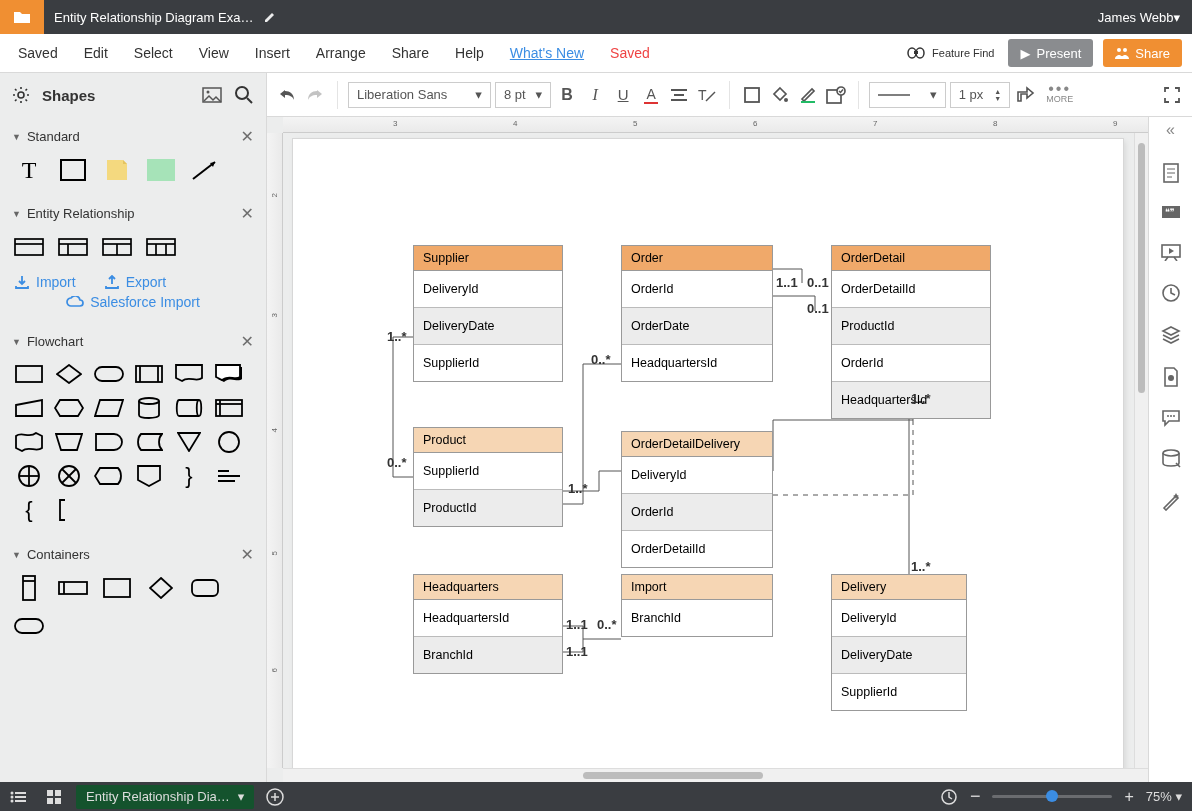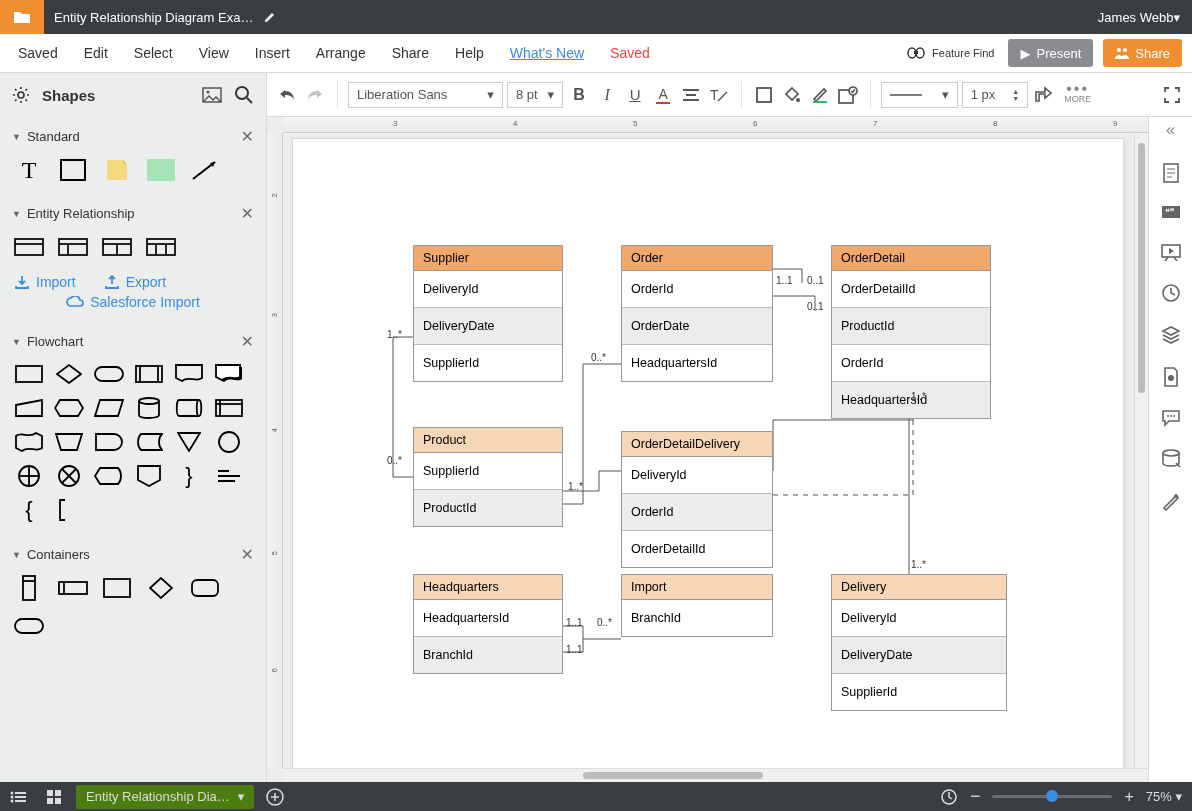--- a/index.html
+++ b/index.html
@@ -38,21 +38,21 @@
 .link-row2 { display:flex; justify-content:center; padding: 0 14px 12px; color:#3b8de3; font-size:14px; gap:6px; align-items:center; }
 .flow-grid { display:grid; grid-template-columns: repeat(6, 30px); gap: 12px 10px; padding: 4px 14px 14px; }
 .flow-grid div { width:30px; height:22px; display:flex; align-items:center; justify-content:center; }
 .import-data { margin-top:auto; height: 38px; display:flex; align-items:center; justify-content:center; gap:10px; font-size:14px; color:#555; border-top:1px solid #d9d9d9; background:#fff; }
 
 
 .work-area { flex:1; display:flex; flex-direction:column; }
 .toolbar { height:44px; border-bottom:1px solid #d9d9d9; display:flex; align-items:center; padding:0 8px; gap:4px; background:#fff; }
 .tb-sep { width:1px; height:28px; background:#e4e4e4; margin:0 6px; }
 .tb-btn { min-width:24px; height:28px; display:flex; align-items:center; justify-content:center; color:#555; }
-.tb-select { height:26px; border:1px solid #ccc; background:#fff; display:flex; align-items:center; padding:0 8px; font-size:13px; color:#555; gap:40px; }
+.tb-select { height:26px; border:1px solid #ccc; background:#fff; display:flex; align-items:center; padding:0 8px; font-size:13px; color:#555; gap:28px; }
 .tb-select.small { gap:10px; }
 .tb-more { display:flex; flex-direction:column; align-items:center; font-size:9px; color:#888; gap:2px; margin-left:4px; }
 .tb-more .dots { font-size:16px; letter-spacing:2px; line-height:6px; }
 .tb-right-end { margin-left:auto; }
 
 
 .canvas-wrap { flex:1; display:flex; overflow:hidden; }
 .canvas-scroll { flex:1; position:relative; background:#eceded; overflow:hidden; }
 .ruler-h { position:absolute; left:16px; top:0; right:0; height:16px; background:linear-gradient(#f4f4f4,#eaeaea); border-bottom:1px solid #ccc; }
 .ruler-h .tick { position:absolute; top:2px; font-size:8px; color:#666; }
@@ -60,35 +60,35 @@
 .ruler-v .tick { position:absolute; left:3px; font-size:8px; color:#666; writing-mode: vertical-lr; transform: rotate(180deg); }
 .page { position:absolute; left:26px; top:22px; width:830px; height:738px; background:#fff; box-shadow:0 0 0 1px #d7d7d7, 2px 2px 6px rgba(0,0,0,.1); }
 
 .entity { position:absolute; border:1px solid #999; background:#fff; font-size:12.5px; }
 .entity .title { background:#f0a96a; padding:5px 9px; font-weight:400; border-bottom:1px solid #999; }
 .entity.pale .title { background:#f6d6b4; }
 .entity .row { padding:11px 9px; border-bottom:1px solid #bbb; }
 .entity .row.alt { background:#ececec; }
 .entity .row:last-child { border-bottom:none; }
 
-.card-label { position:absolute; font-size:10px; color:#333; }
+.card-label { position:absolute; font-size:13px; color:#333;font-weight:bold; }
 
 .scroll-h { position:absolute; left:16px; right:0; bottom:0; height:14px; background:#f0f0f0; border-top:1px solid #ddd; }
 .scroll-h .thumb { position:absolute; top:3px; height:7px; background:#bcbcbc; border-radius:4px; left:300px; width:180px; }
 .scroll-v { position:absolute; right:0; top:16px; bottom:14px; width:14px; background:#f0f0f0; border-left:1px solid #ddd; }
 .scroll-v .thumb { position:absolute; left:3px; width:7px; background:#bcbcbc; border-radius:4px; top:10px; height:250px; }
 
 
 .right-dock { width:44px; background:#fff; border-left:1px solid #d9d9d9; display:flex; flex-direction:column; align-items:center; padding-top:4px; gap:22px; color:#606060; }
 .right-dock .collapse { height:20px; color:#888; }
 
 
 .bottombar { height:29px; background:#3a3d41; display:flex; align-items:center; color:#ddd; font-size:13px; }
 .bottombar .ico { width:36px; display:flex; justify-content:center; }
-.bottombar .tab { background:#4d7c0f; height:24px; display:flex; align-items:center; padding:0 10px; gap:8px; border-radius:2px; margin-left:4px; }
+.bottombar .tab { background:#14532d; height:24px; display:flex; align-items:center; padding:0 10px; gap:8px; border-radius:2px; margin-left:4px; }
 .bottombar .add { width:30px; display:flex; justify-content:center; margin-left:6px; }
 .bottombar .right { margin-left:auto; display:flex; align-items:center; gap:12px; padding-right:10px; }
 .zoom-track { width:120px; height:3px; background:#6a6c6f; position:relative; border-radius:2px; }
 .zoom-thumb { position:absolute; width:12px; height:12px; background:#3b8de3; border-radius:50%; top:-5px; left:54px; }
 
 svg { display:block; }
 </style>
 </head>
 <body>
 
@@ -526,21 +526,21 @@
             <path d="M13 5l1.5 1.5L17 3.5" fill="none" stroke="#555" stroke-width="1.5"></path>
           </svg>
         </span>
       <span class="tb-sep"></span>
       <div class="tb-select small" style="gap:20px">
           <svg width="32" height="6">
             <line x1="0" y1="3" x2="32" y2="3" stroke="#555" stroke-width="1.5"></line>
           </svg>
           <span>▾</span>
         </div>
-      <div class="tb-select small" style="gap:17px">
+      <div class="tb-select small" style="gap:11px">
           <span>1 px</span>
           <span style="display:flex;flex-direction:column;font-size:7px;line-height:7px">
             <span>▲</span>
             <span>▼</span>
           </span>
         </div>
       <span class="tb-btn">
           <svg width="20" height="18">
             <path d="M2 15V6h9V2l6 5-6 5V8H5v7z" fill="none" stroke="#555" stroke-width="1.6"></path>
           </svg>
@@ -634,21 +634,21 @@
             <div class="title">Headquarters</div>
             <div class="row">HeadquartersId</div>
             <div class="row alt">BranchId</div>
           </div>
 
           <div class="entity pale" style="left:328px;top:435px;width:152px">
             <div class="title">Import</div>
             <div class="row">BranchId</div>
           </div>
 
-          <div class="entity pale" style="left:538px;top:435px;width:176px">
+          <div class="entity pale" style="left:538px;top:435px;width:136px">
             <div class="title">Delivery</div>
             <div class="row">DeliveryId</div>
             <div class="row alt">DeliveryDate</div>
             <div class="row">SupplierId</div>
           </div>
 
           <span class="card-label" style="left:94px;top:190px">1..*</span>
           <span class="card-label" style="left:94px;top:316px">0..*</span>
           <span class="card-label" style="left:298px;top:213px">0..*</span>
           <span class="card-label" style="left:275px;top:342px">1..*</span>

